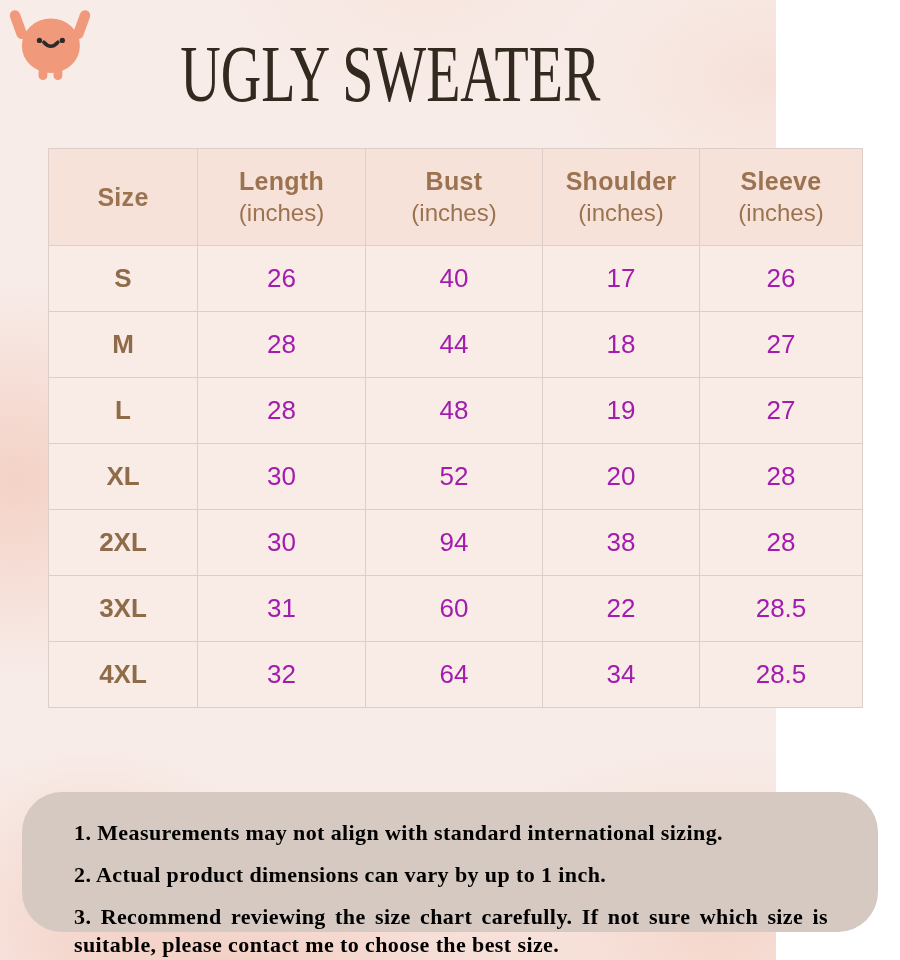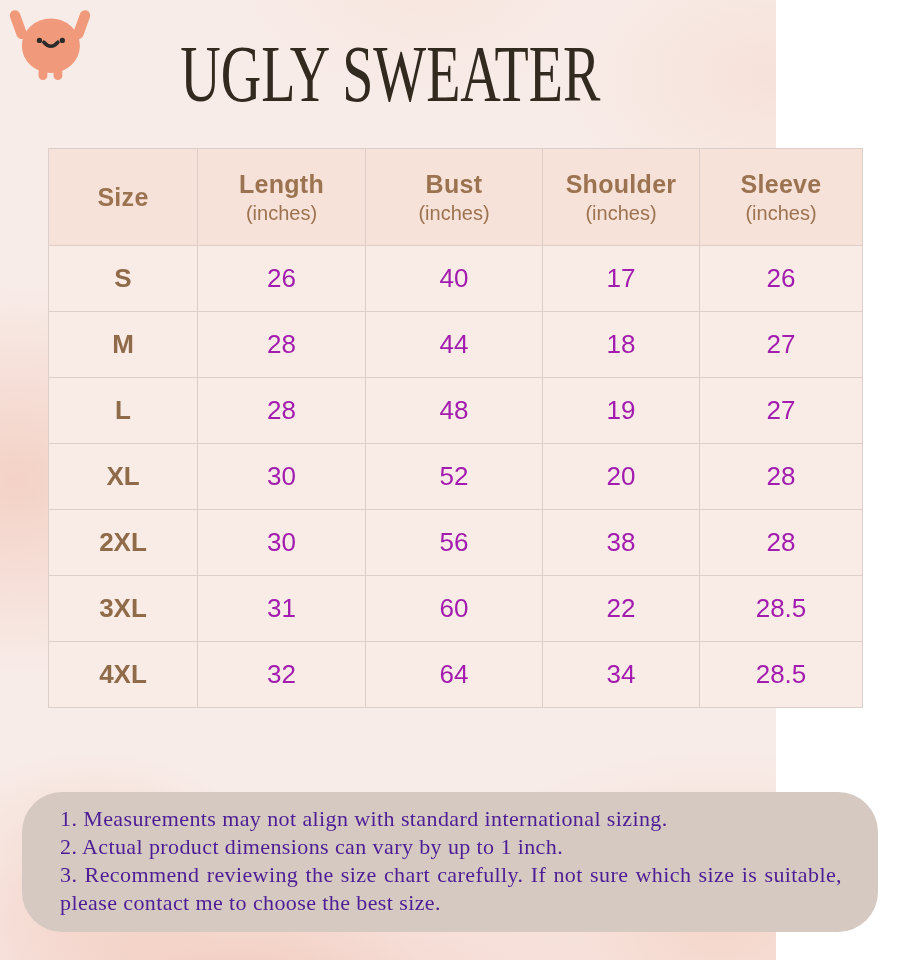--- a/index.html
+++ b/index.html
@@ -55,21 +55,21 @@
     text-align: center;
     vertical-align: middle;
     padding: 0;
   }
   .size-chart thead th {
     background: #f6e2d9;
     height: 96px;
     color: #9c7350;
   }
   .col-label { font-size: 25px; font-weight: bold; letter-spacing: 0.3px; }
-  .col-sub   { font-size: 20px; font-weight: normal; margin-top: 3px; }
+  .col-sub   { font-size: 24px; font-weight: normal; margin-top: 3px; }
   .col-sub:empty { display: none; }
   .size-chart tbody td {
     background: #f9ebe5;
     height: 65px;
     font-size: 26px;
     color: #a21caf;
   }
   .size-chart tbody td.size-cell {
     font-weight: bold;
     color: #8f6b49;
@@ -78,27 +78,27 @@
   .notes {
     position: absolute;
     left: 22px; top: 792px;
     width: 856px; height: 140px;
     box-sizing: border-box;
     background: #d5c9c1;
     border-radius: 40px;
     padding: 13px 36px 0 38px;
   }
   .notes p {
-    margin: 0;
+    margin: 14px;
     font-family: "Liberation Serif", serif;
-    font-weight: normal;
+    font-weight: bold;
     font-size: 22px;
     line-height: 28px;
     letter-spacing: 0.4px;
-    color: #4c1d95;
+    color: #000000;
   }
   .notes p.justify { text-align: justify; }
 </style>
 </head>
 <body>
 
 <div class="canvas">
 
   <div class="mascot">
     <svg viewBox="0 0 100 90" width="88" height="80" xmlns="http://www.w3.org/2000/svg">
@@ -176,21 +176,21 @@
       <tr>
         <td class="size-cell">XL</td>
         <td>30</td>
         <td>52</td>
         <td>20</td>
         <td>28</td>
       </tr>
       <tr>
         <td class="size-cell">2XL</td>
         <td>30</td>
-        <td>56</td>
+        <td>94</td>
         <td>38</td>
         <td>28</td>
       </tr>
       <tr>
         <td class="size-cell">3XL</td>
         <td>31</td>
         <td>60</td>
         <td>22</td>
         <td>28.5</td>
       </tr>

